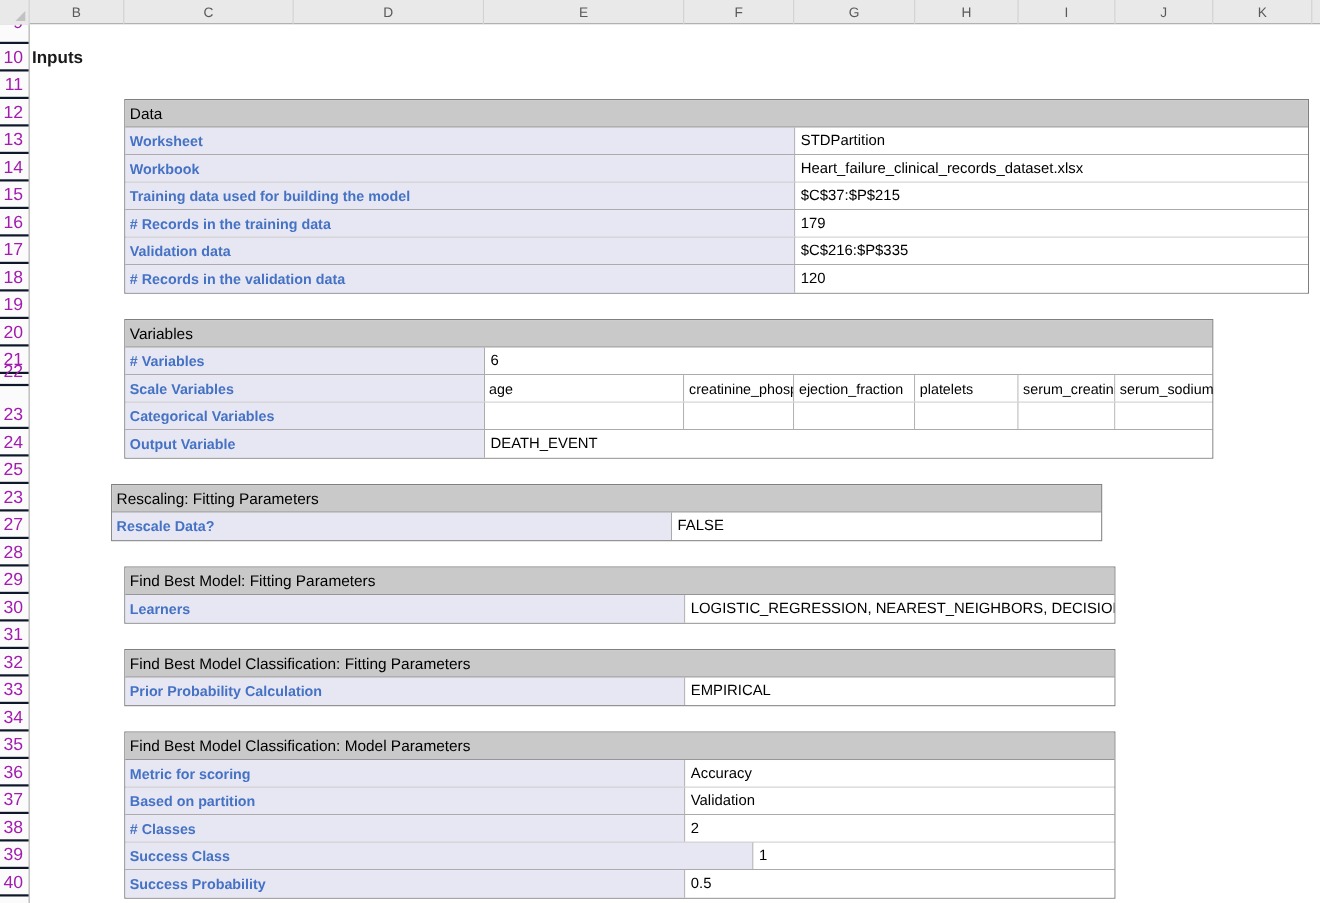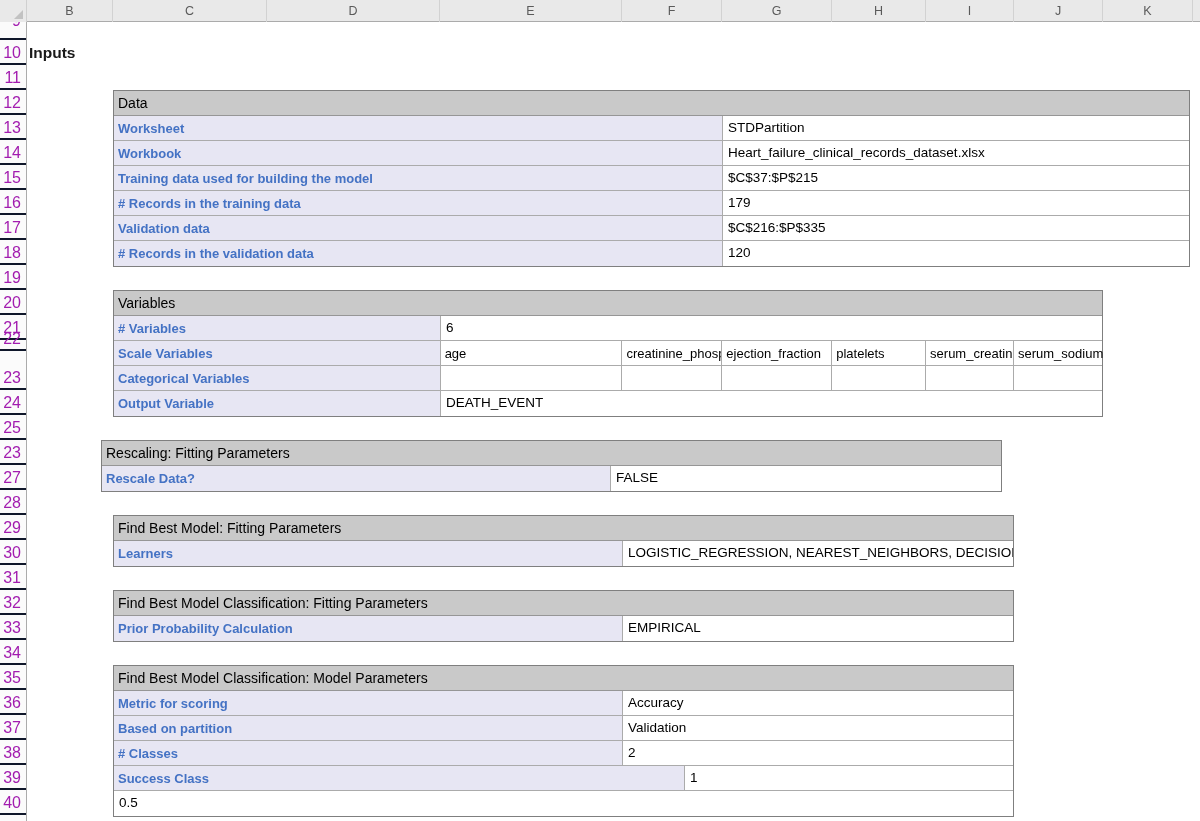--- a/index.html
+++ b/index.html
@@ -204,17 +204,18 @@
     </div>
     <div class="tr">
       <div class="tl" style="width:509px"># Classes</div>
       <div class="tv">2</div>
     </div>
     <div class="tr">
       <div class="tl" style="width:571px">Success Class</div>
       <div class="tv">1</div>
     </div>
     <div class="tr">
+      <div class="tl" style="width:509px">Success Probability</div>
       <div class="tv">0.5</div>
     </div>
   </div>
 
 </div>
 
 </body></html>

